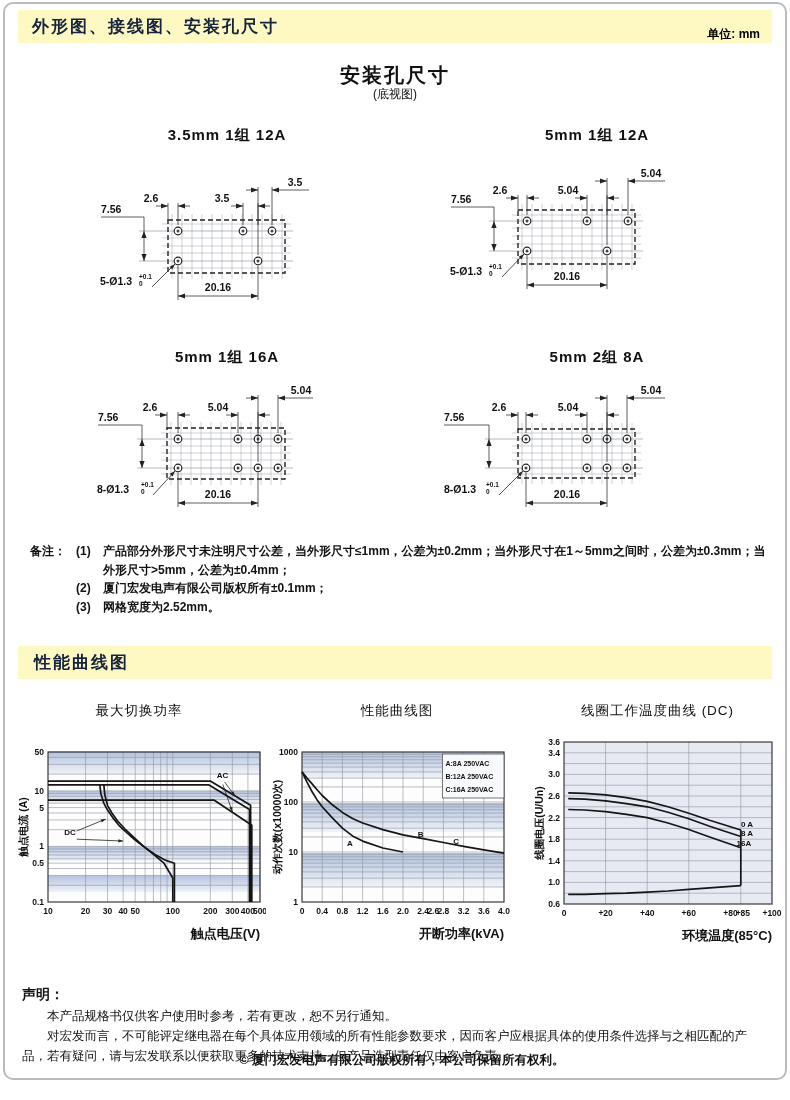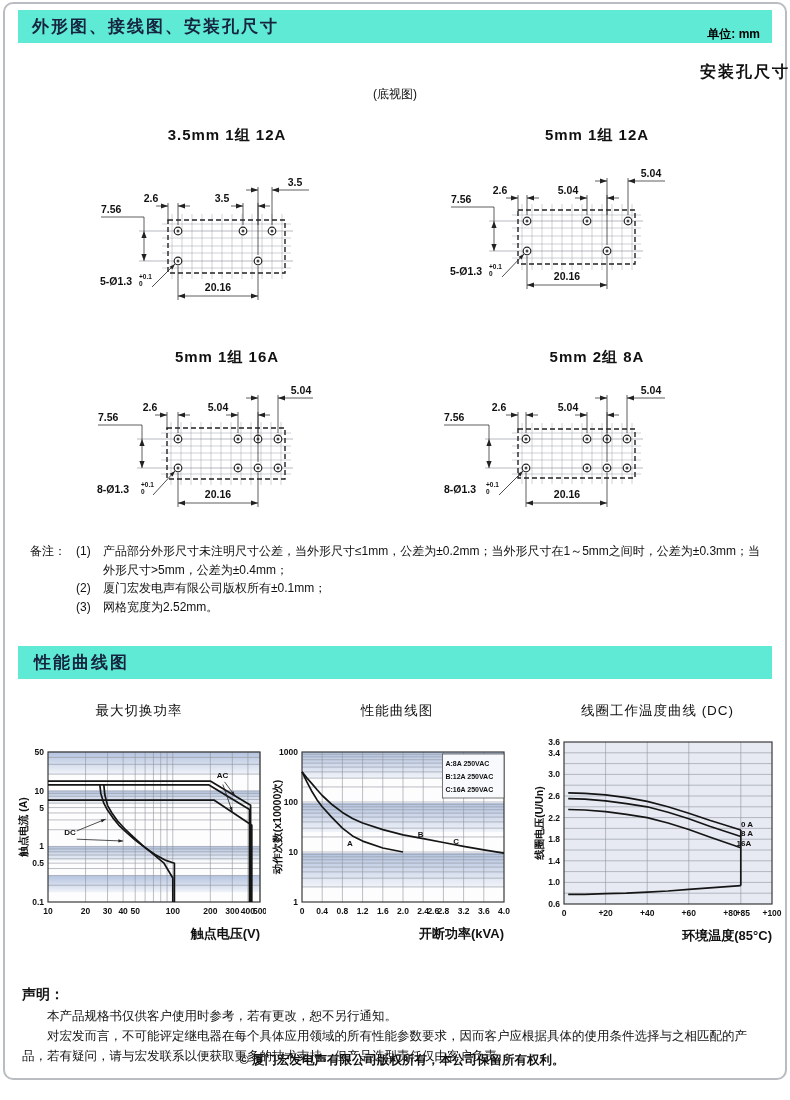--- a/index.html
+++ b/index.html
@@ -3,37 +3,37 @@
 <meta charset="utf-8">
 <style>
   html,body{margin:0;padding:0;}
   body{
     width:790px;height:1100px;position:relative;background:#fff;
     font-family:"Liberation Sans","DejaVu Sans",sans-serif;color:#111;
     overflow:hidden;
   }
   .frame{position:absolute;left:3px;right:3px;top:2px;bottom:20px;
     border:2px solid #b9bcc1;border-radius:10px;pointer-events:none;}
-  .bar{position:absolute;left:18px;width:754px;height:33px;background:#5eead4;
+  .bar{position:absolute;left:18px;width:754px;height:33px;background:#fef9c3;
     color:#16243f;font-weight:bold;font-size:17px;line-height:33px;
     padding-left:14px;box-sizing:border-box;letter-spacing:2px;}
   .bar .unit{position:absolute;right:12px;bottom:2px;font-size:12px;line-height:14px;
     color:#000;font-weight:600;letter-spacing:0;}
   #bar1{top:10px;}
   #bar2{top:646px;padding-left:16px;}
-  .sec-title{position:absolute;top:62px;left:0;width:100%;text-align:right;
-    font-size:16px;font-weight:bold;letter-spacing:2px;}
+  .sec-title{position:absolute;top:62px;left:0;width:100%;text-align:center;
+    font-size:20px;font-weight:bold;letter-spacing:2px;}
   .sec-sub{position:absolute;top:86px;left:0;width:100%;text-align:center;font-size:12px;}
   svg.mount{position:absolute;}
   #d1{left:55px;top:118px;}
   #d2{left:425px;top:118px;}
   #d3{left:55px;top:340px;}
   #d4{left:425px;top:340px;}
   .notes{position:absolute;left:30px;top:542px;width:742px;display:flex;
-    font-size:12px;font-weight:400;line-height:1.55;}
+    font-size:12px;font-weight:700;line-height:1.55;}
   .notes-label{width:46px;flex:none;}
   .note{display:flex;}
   .nnum{width:27px;flex:none;}
   .ctitle{position:absolute;top:702px;width:250px;text-align:center;
     font-size:13.5px;font-weight:normal;letter-spacing:1px;}
   #ct1{left:14px;}
   #ct2{left:272px;}
   #ct3{left:525px;width:265px;}
   svg.chart{position:absolute;top:722px;}
   #c1{left:14px;}

